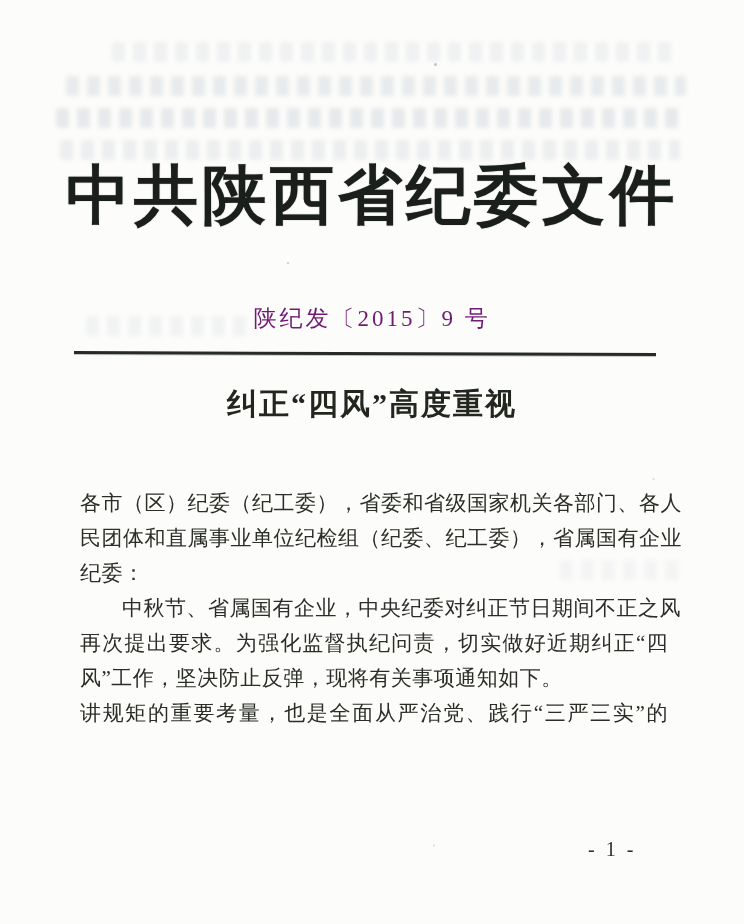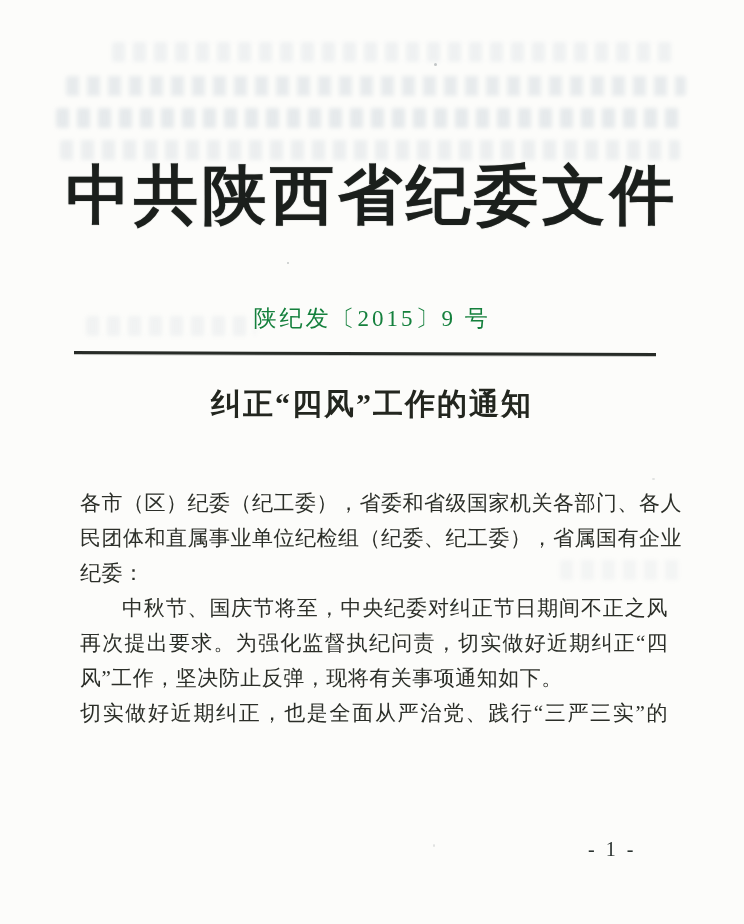--- a/index.html
+++ b/index.html
@@ -49,21 +49,21 @@
   }
 
   .doc-number {
     position: absolute;
     top: 303px;
     left: 0;
     width: 100%;
     text-align: center;
     font-size: 23px;
     letter-spacing: 3px;
-    color: #15803d;
+    color: #701a75;
   }
 
   .rule {
     position: absolute;
     top: 352px;
     left: 74px;
     width: 582px;
     height: 3px;
     background: #272b27;
     transform: rotate(0.18deg);
@@ -136,31 +136,31 @@
   <div class="speck sp3"></div>
   <div class="speck sp4"></div>
 
   <div class="doc-title">中共陕西省纪委文件</div>
 
   <div class="doc-number">陕纪发〔2015〕9 号</div>
 
   <div class="rule"></div>
 
   <div class="heading">
-    <div>纠正“四风”工作的通知</div>
+    <div>纠正“四风”高度重视</div>
   </div>
 
   <div class="body-text">
 
     <div class="line">各市（区）纪委（纪工委），省委和省级国家机关各部门、各人</div>
     <div class="line">民团体和直属事业单位纪检组（纪委、纪工委），省属国有企业</div>
     <div class="line short">纪委：</div>
 
-    <div class="line indent">中秋节、国庆节将至，中央纪委对纠正节日期间不正之风</div>
+    <div class="line indent">中秋节、省属国有企业，中央纪委对纠正节日期间不正之风</div>
     <div class="line">再次提出要求。为强化监督执纪问责，切实做好近期纠正“四</div>
     <div class="line short">风”工作，坚决防止反弹，现将有关事项通知如下。</div>
 
-    <div class="line">切实做好近期纠正，也是全面从严治党、践行“三严三实”的</div>
+    <div class="line">讲规矩的重要考量，也是全面从严治党、践行“三严三实”的</div>
   </div>
 
   <div class="page-number">- 1 -</div>
 
 </div>
 
 </body></html>

